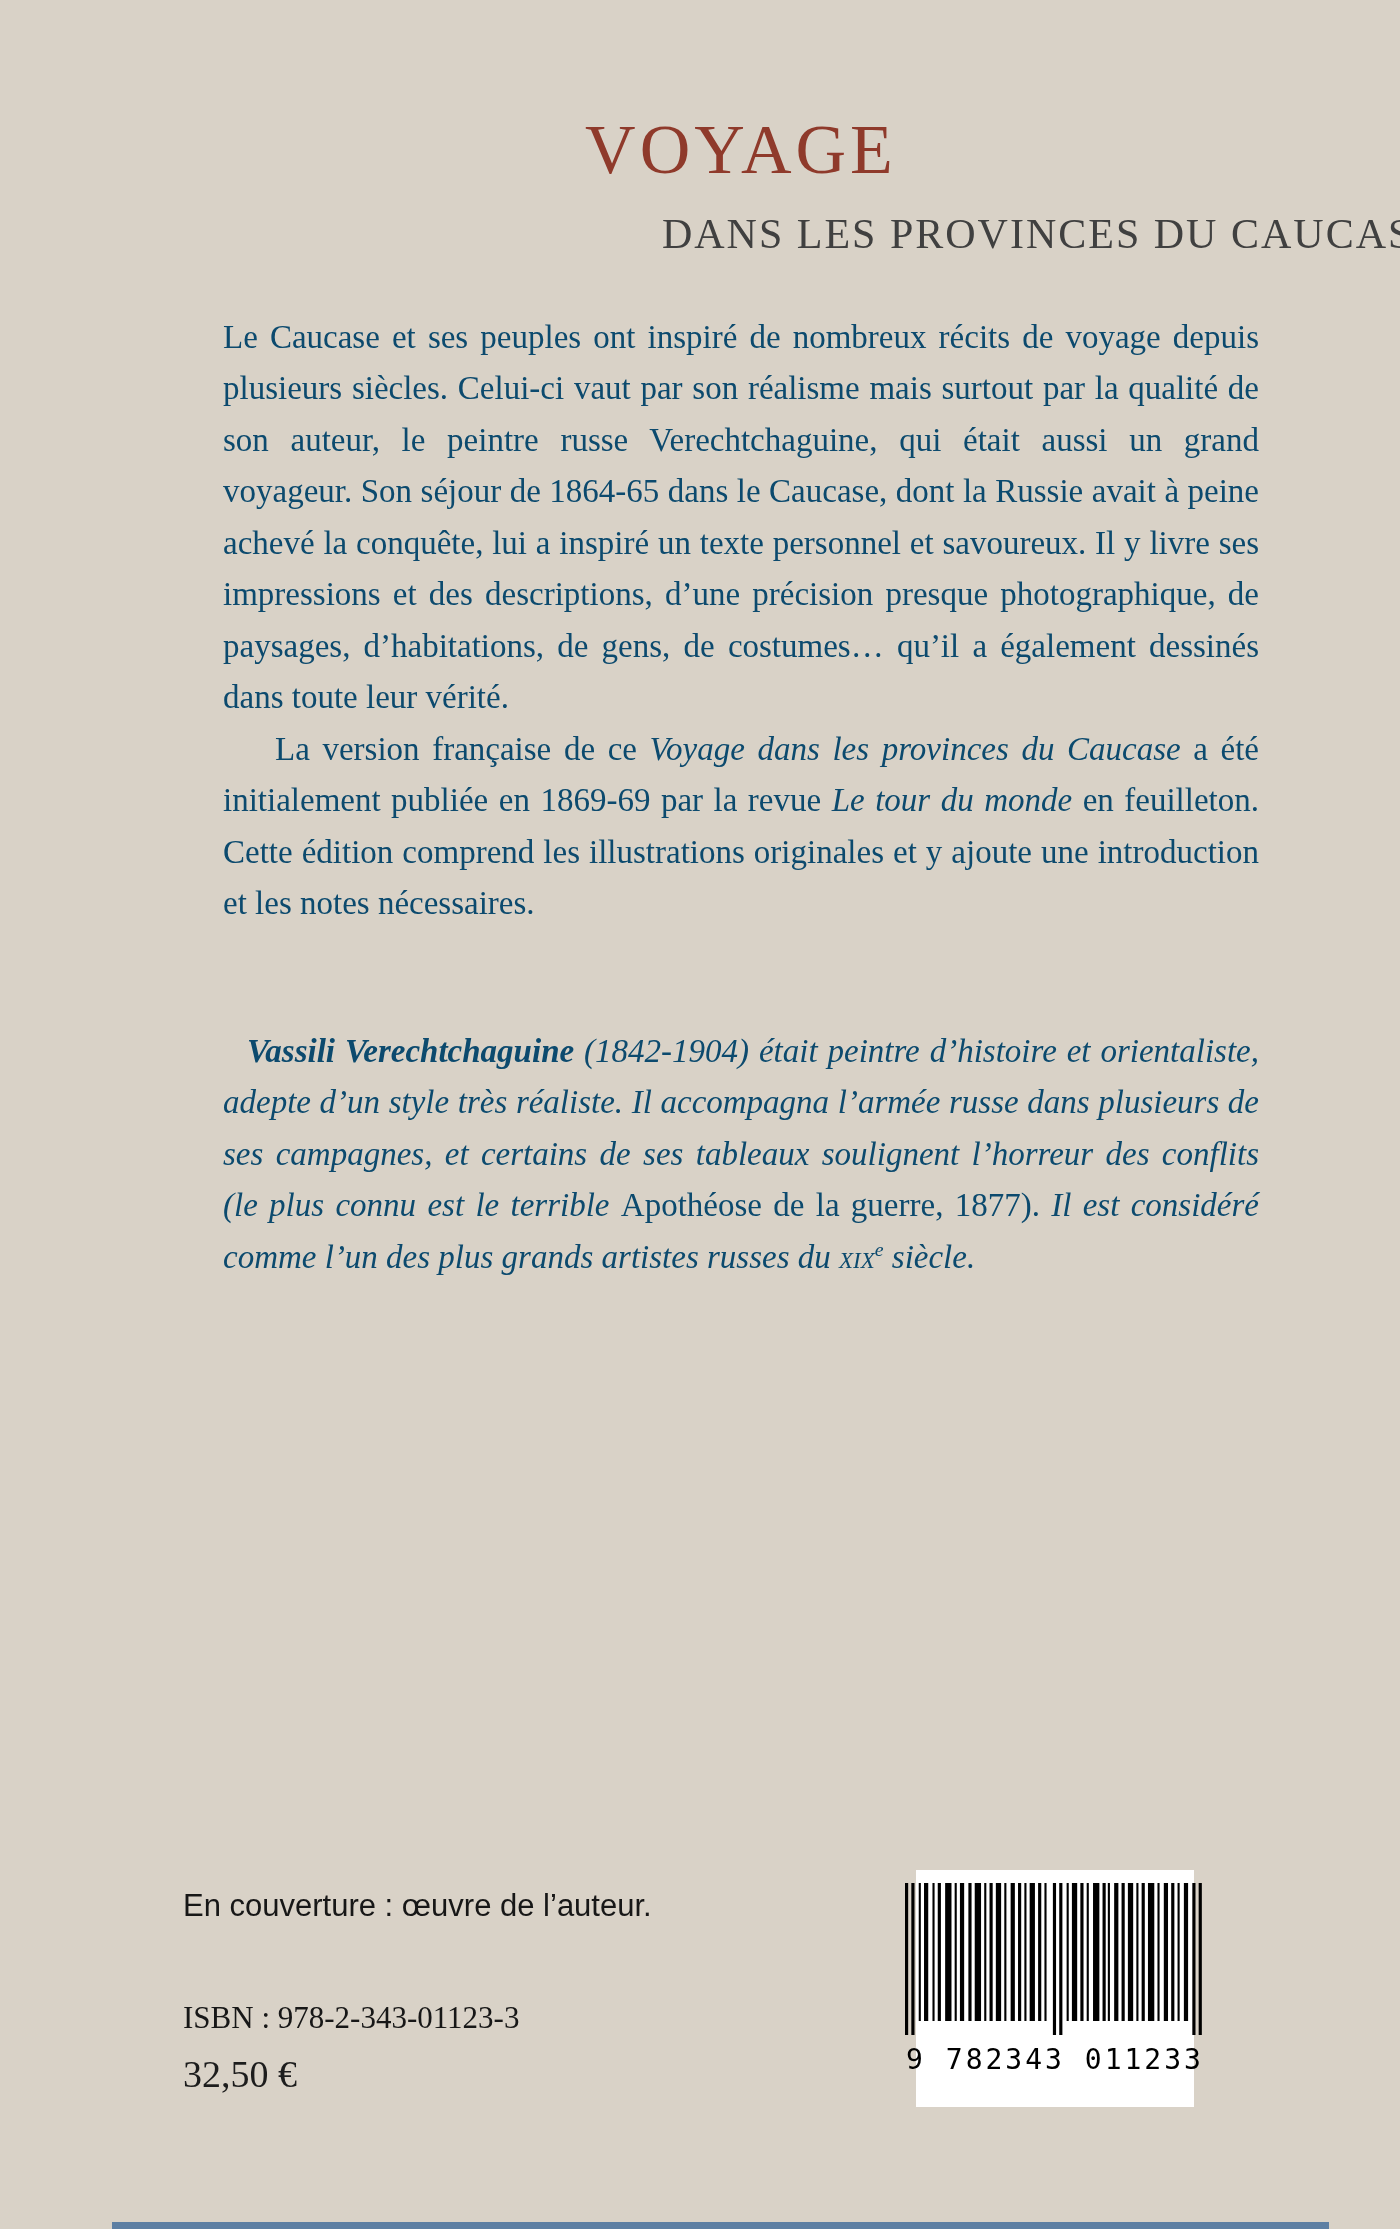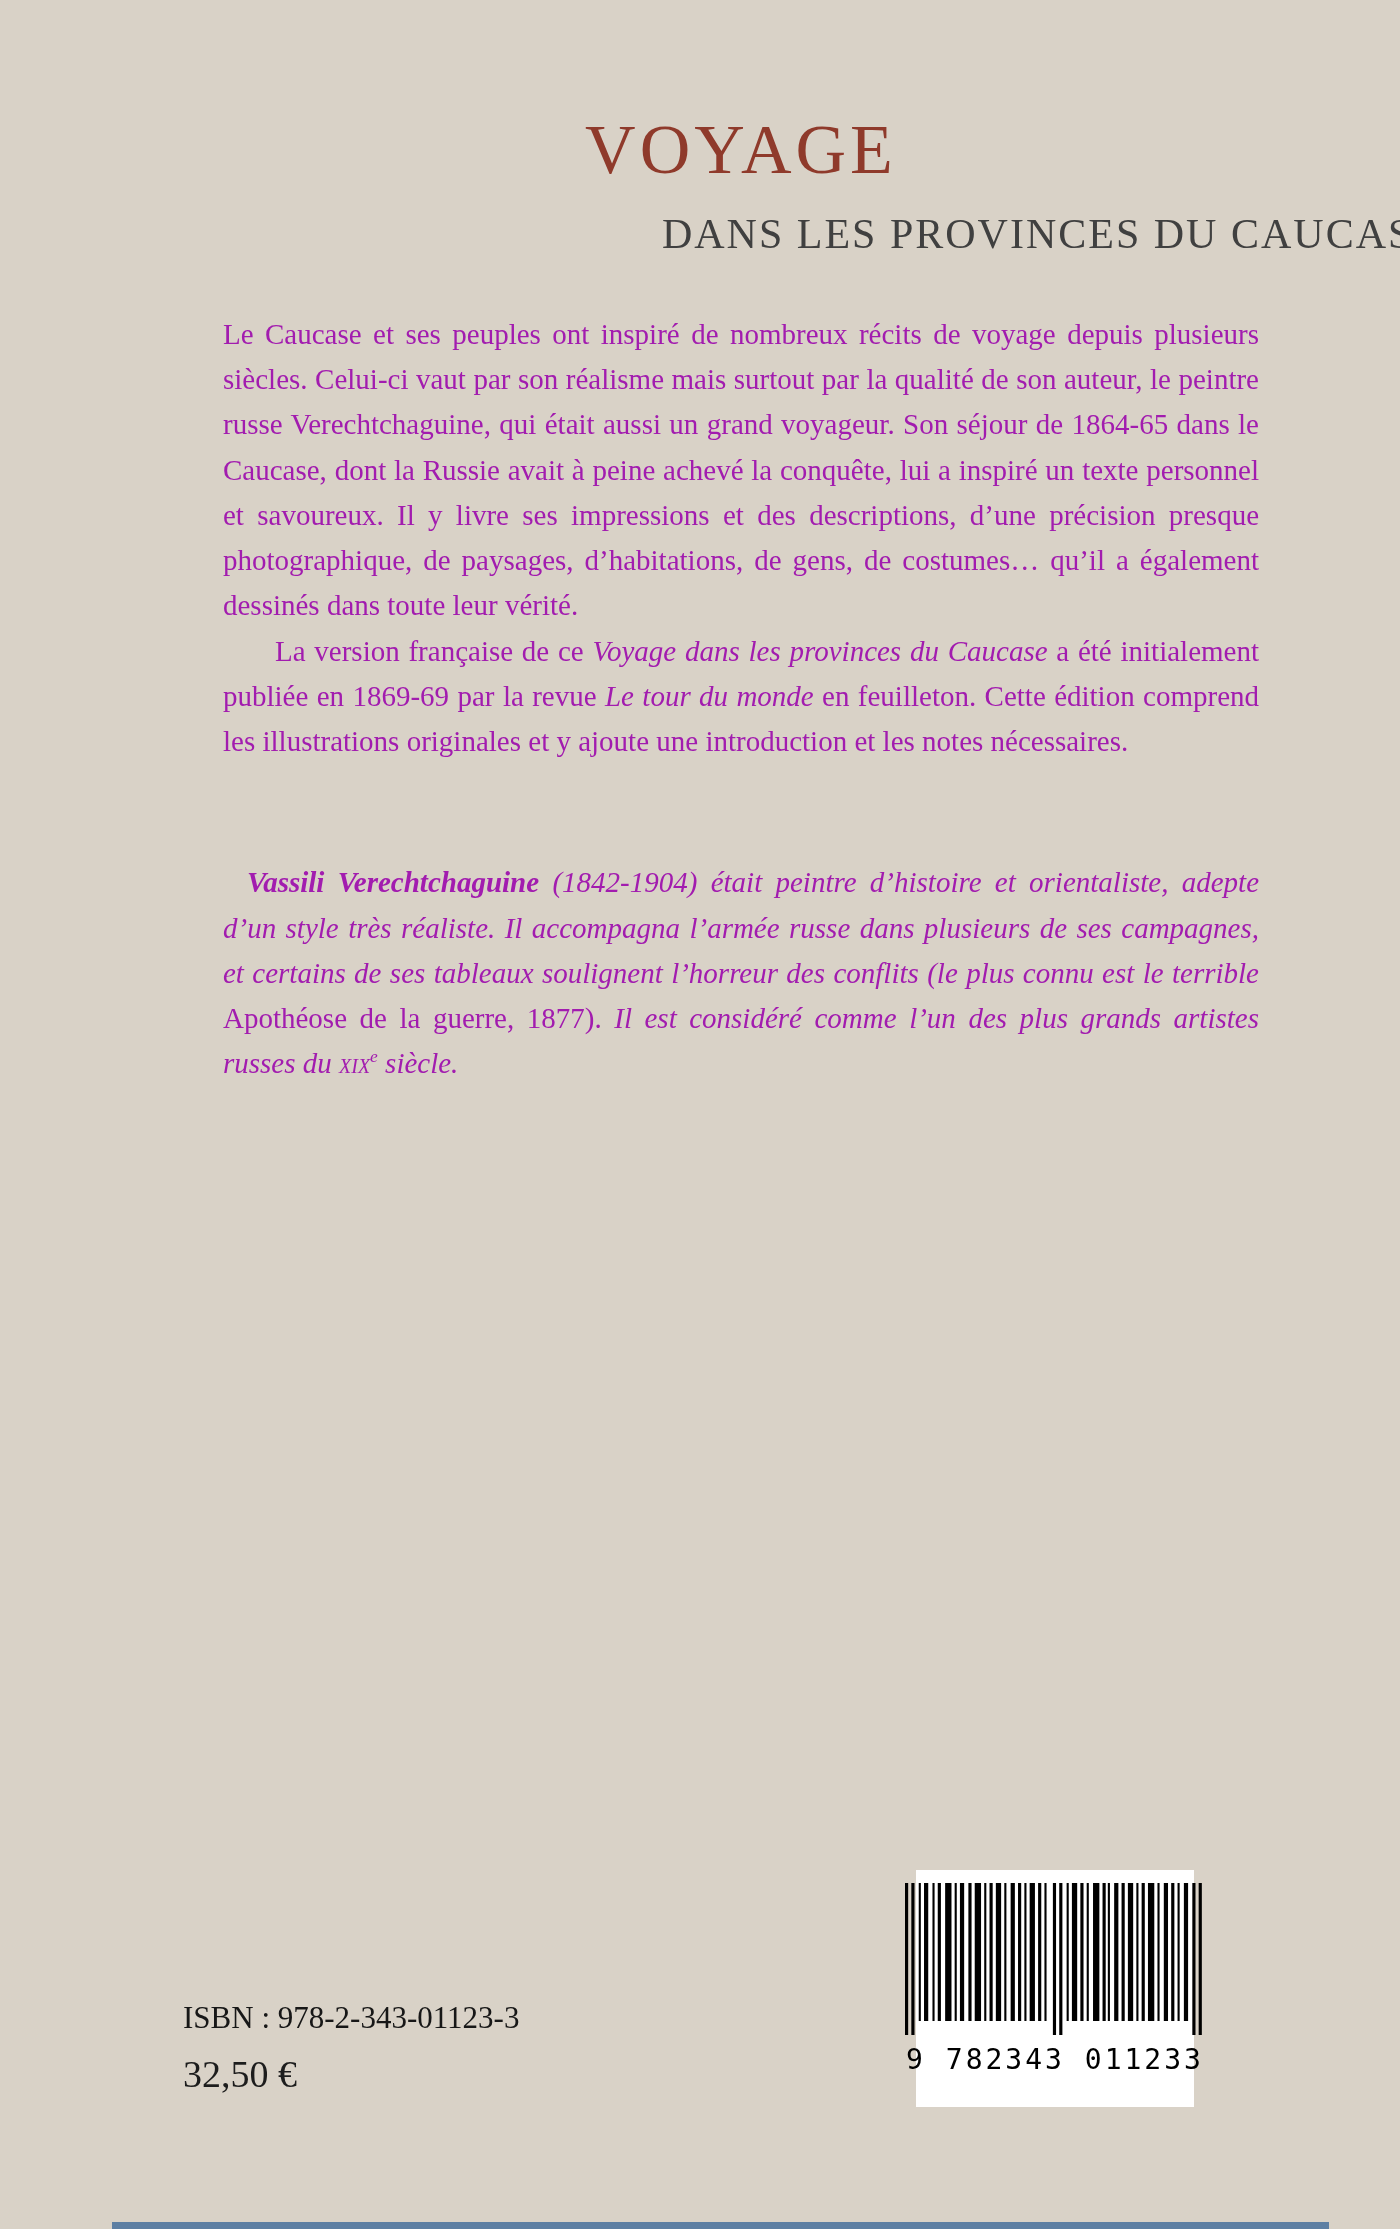--- a/index.html
+++ b/index.html
@@ -30,22 +30,22 @@
     text-align:right;
     font-family:"Liberation Serif", serif;
     font-weight:normal;
     font-size:42px;
     letter-spacing:2px;
     color:#404040;
   }
 
   .textblock {
     margin:54px 182px 0 182px;
-    color:#a21caf;
-    font-size:29px;
+    color:#0c4a6e;
+    font-size:33px;
     line-height:1.56;
     text-align:justify;
   }
 
   .para { margin:0; }
   .para.indent { text-indent:52px; }
   .para.bio { margin-top:96px; font-style:italic; }
 
   .it { font-style:italic; }
   .rm { font-style:normal; }
@@ -125,20 +125,21 @@
   <div class="textblock">
 
     <p class="para">Le Caucase et ses peuples ont inspiré de nombreux récits de voyage depuis plusieurs siècles. Celui-ci vaut par son réalisme mais surtout par la qualité de son auteur, le peintre russe Verechtchaguine, qui était aussi un grand voyageur. Son séjour de 1864-65 dans le Caucase, dont la Russie avait à peine achevé la conquête, lui a inspiré un texte personnel et savoureux. Il y livre ses impressions et des descriptions, d’une précision presque photographique, de paysages, d’habitations, de gens, de costumes… qu’il a également dessinés dans toute leur vérité.</p>
 
     <p class="para indent"><span class="rm">La version française de ce </span><span class="it">Voyage dans les provinces du Caucase</span><span class="rm"> a été initialement publiée en 1869-69 par la revue </span><span class="it">Le tour du monde</span><span class="rm"> en feuilleton. Cette édition comprend les illustrations originales et y ajoute une introduction et les notes nécessaires.</span></p>
 
     <p class="para bio"><span class="bi">Vassili Verechtchaguine </span><span class="it">(1842-1904) était peintre d’histoire et orientaliste, adepte d’un style très réaliste. Il accompagna l’armée russe dans plusieurs de ses campagnes, et certains de ses tableaux soulignent l’horreur des conflits (le plus connu est le terrible </span><span class="rm">Apothéose de la guerre, 1877). </span><span class="it">Il est considéré comme l’un des plus grands artistes russes du </span><span class="it sc">xix</span><sup class="ord it">e</sup><span class="it"> siècle.</span></p>
 
   </div>
 
+  <div class="cover-note">En couverture : œuvre de l’auteur.</div>
 
   <div class="isbn-line">ISBN : 978-2-343-01123-3</div>
 
   <div class="price-line">32,50 €</div>
 
   <div class="barcode-box">
     <svg class="barcode-bars" viewBox="0 0 284 160" preserveAspectRatio="none" xmlns="http://www.w3.org/2000/svg">
 
       <rect x="0" y="0" width="3" height="152" fill="#000"></rect>
       <rect x="6" y="0" width="3" height="152" fill="#000"></rect>

